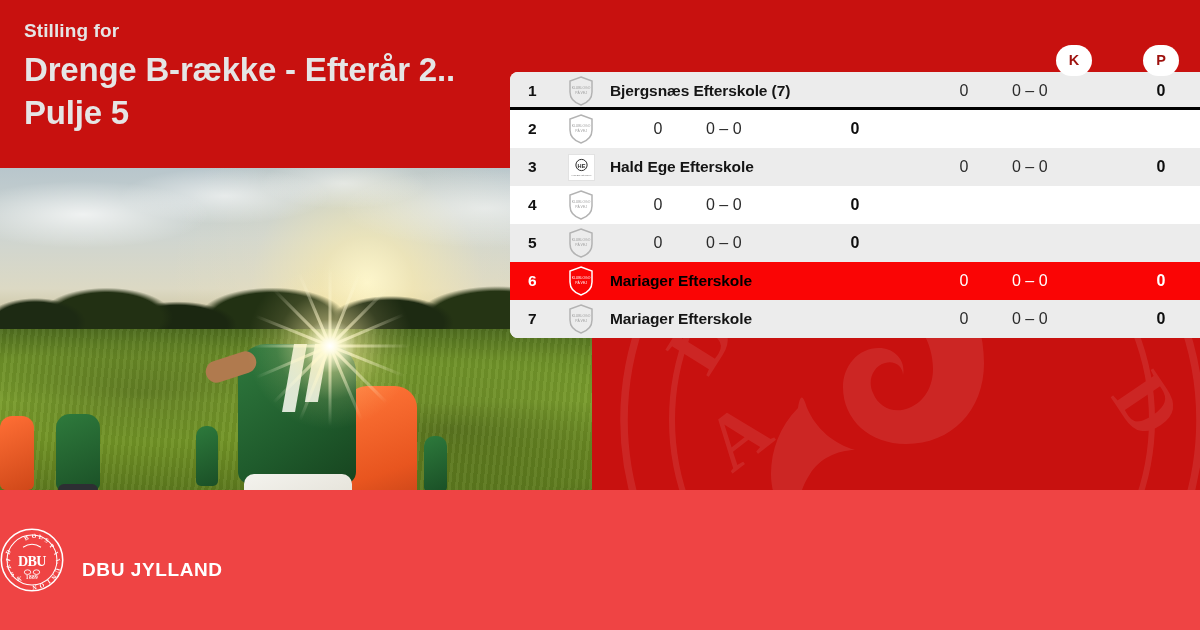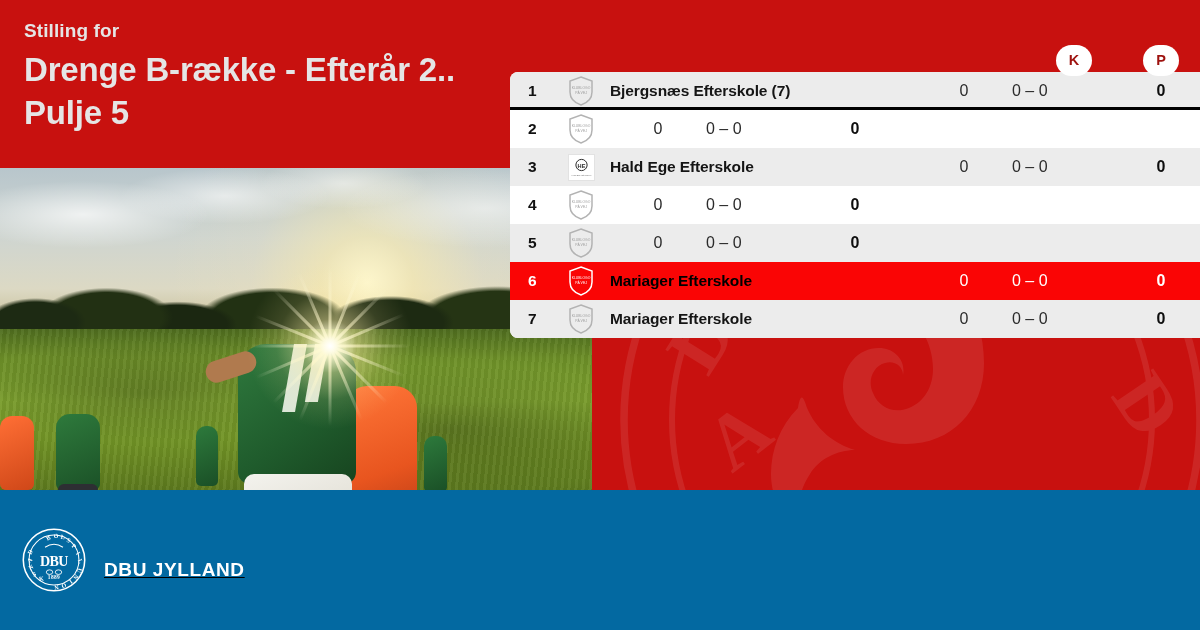--- a/index.html
+++ b/index.html
@@ -303,25 +303,23 @@
     justify-content: center;
     pointer-events: auto;
   }
 
   
   .footer {
     position: absolute;
     left: 0; bottom: 0;
     width: 1200px;
     height: 140px;
-    background: #0369a1;
+    background: #ef4444;
     display: flex;
     align-items: center;
-    padding-left: 22px;
-    text-decoration: underline;
   }
   .footer-logo { width: 64px; height: 64px; flex: none; }
   .footer-text {
     margin-left: 18px;
     color: #ffffff;
     font-size: 19px;
     font-weight: bold;
     letter-spacing: 0.6px;
     margin-top: 20px;
   }

